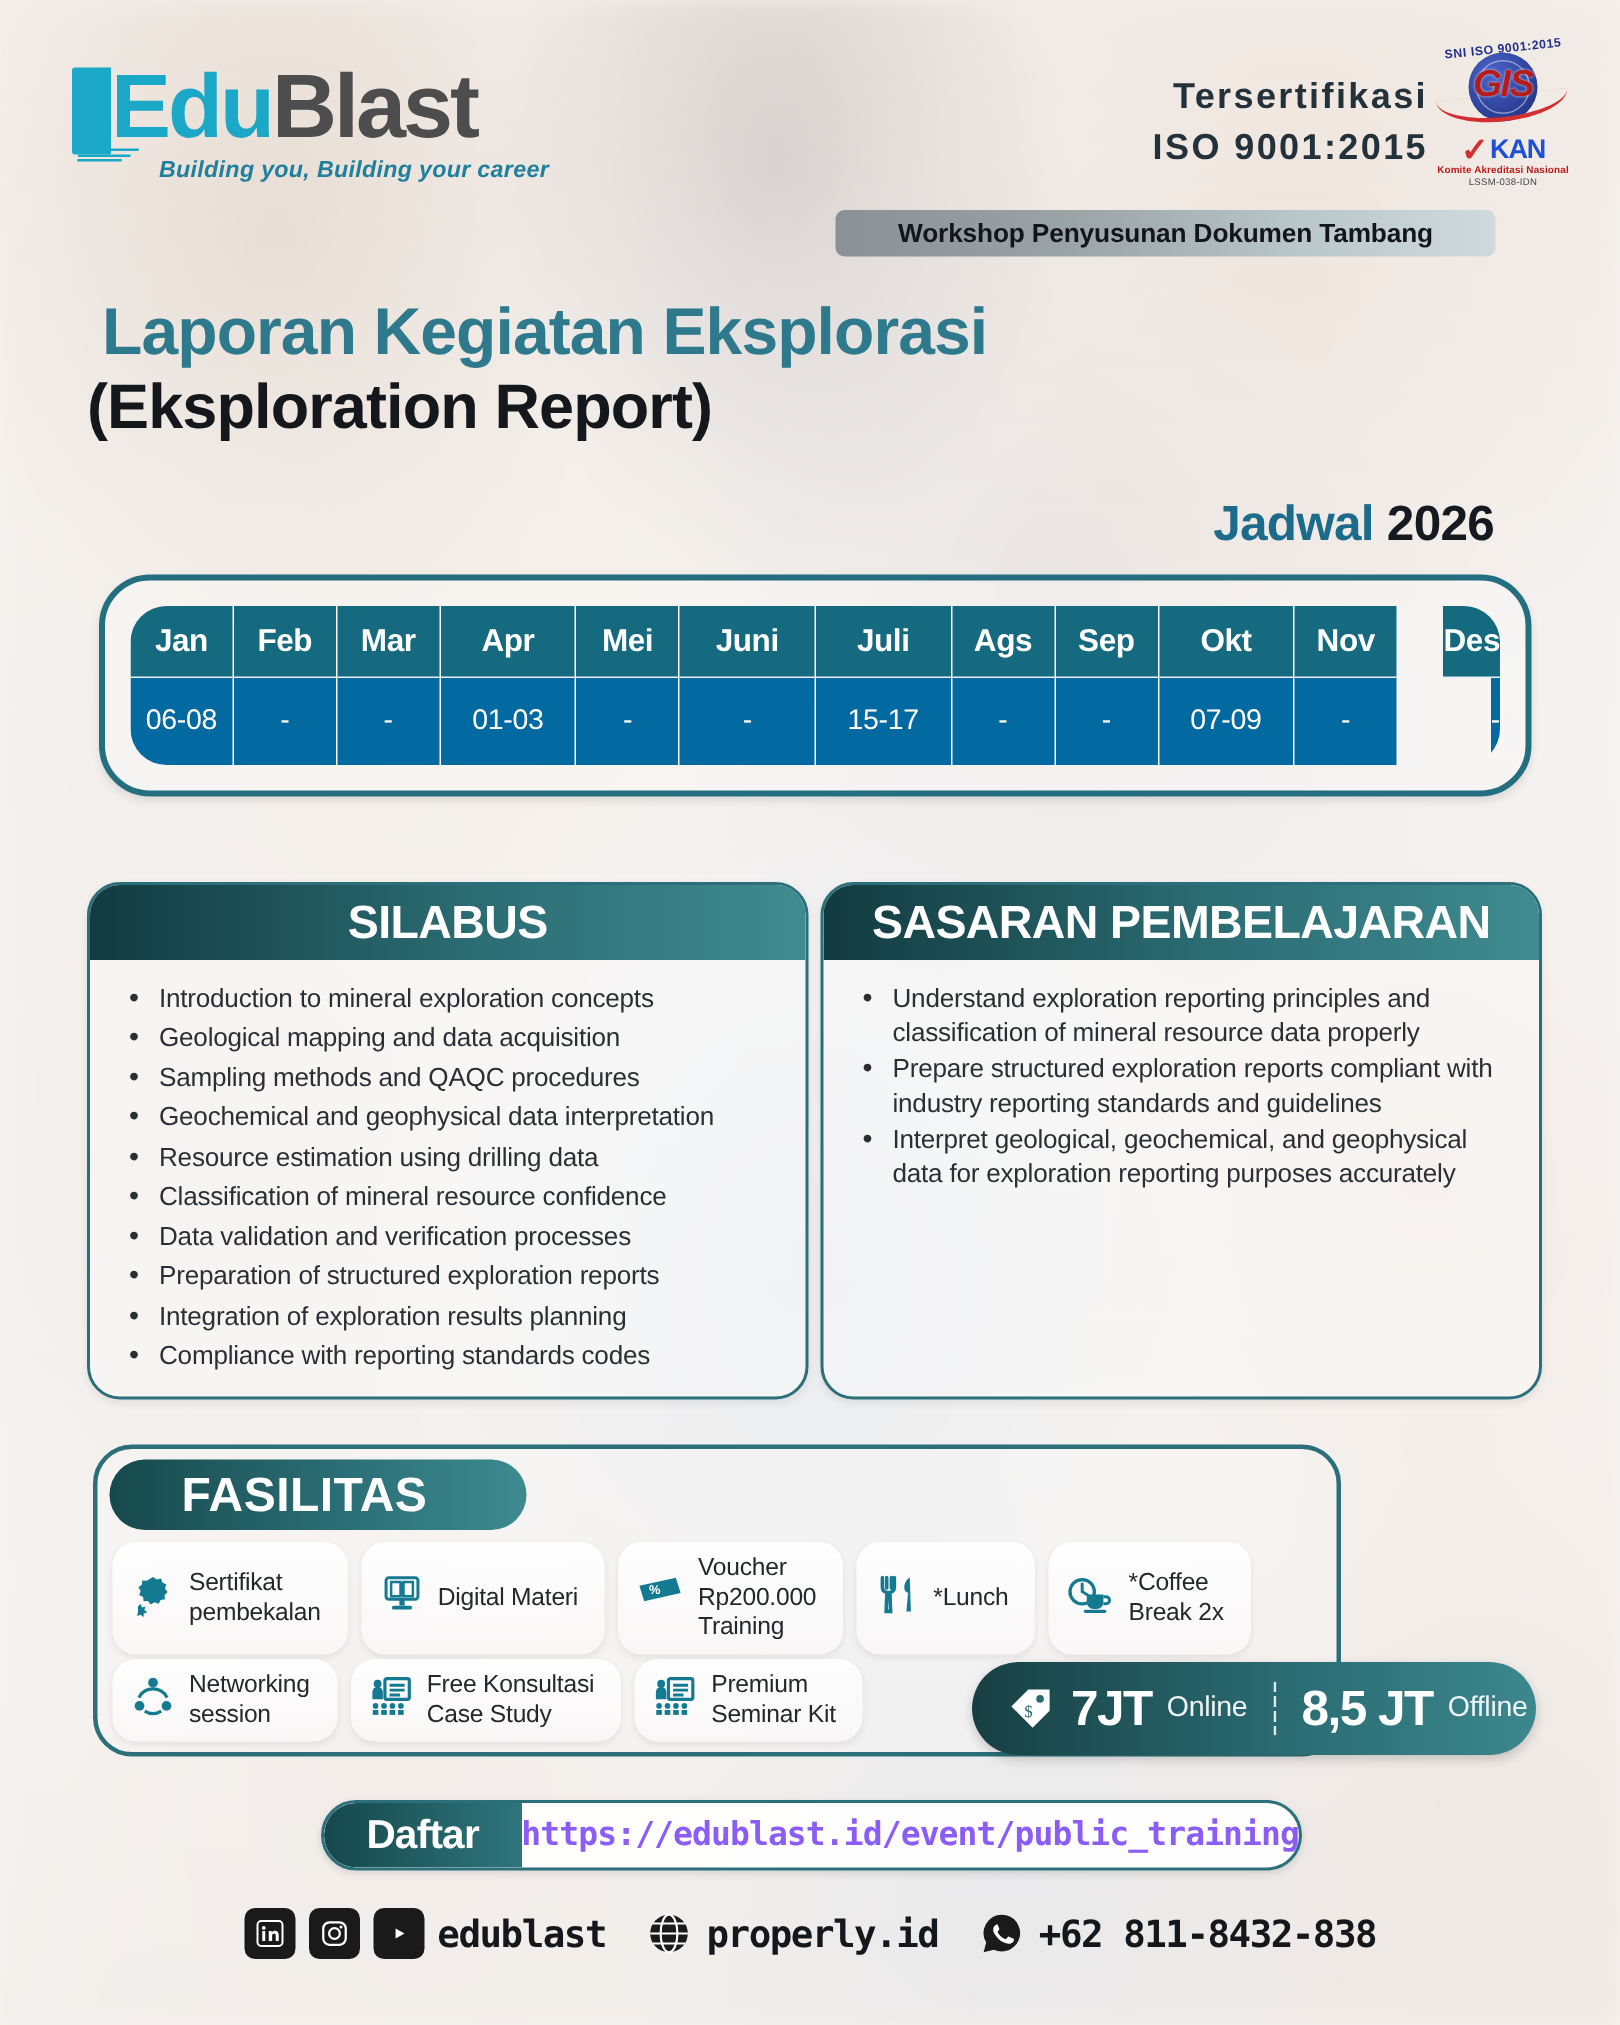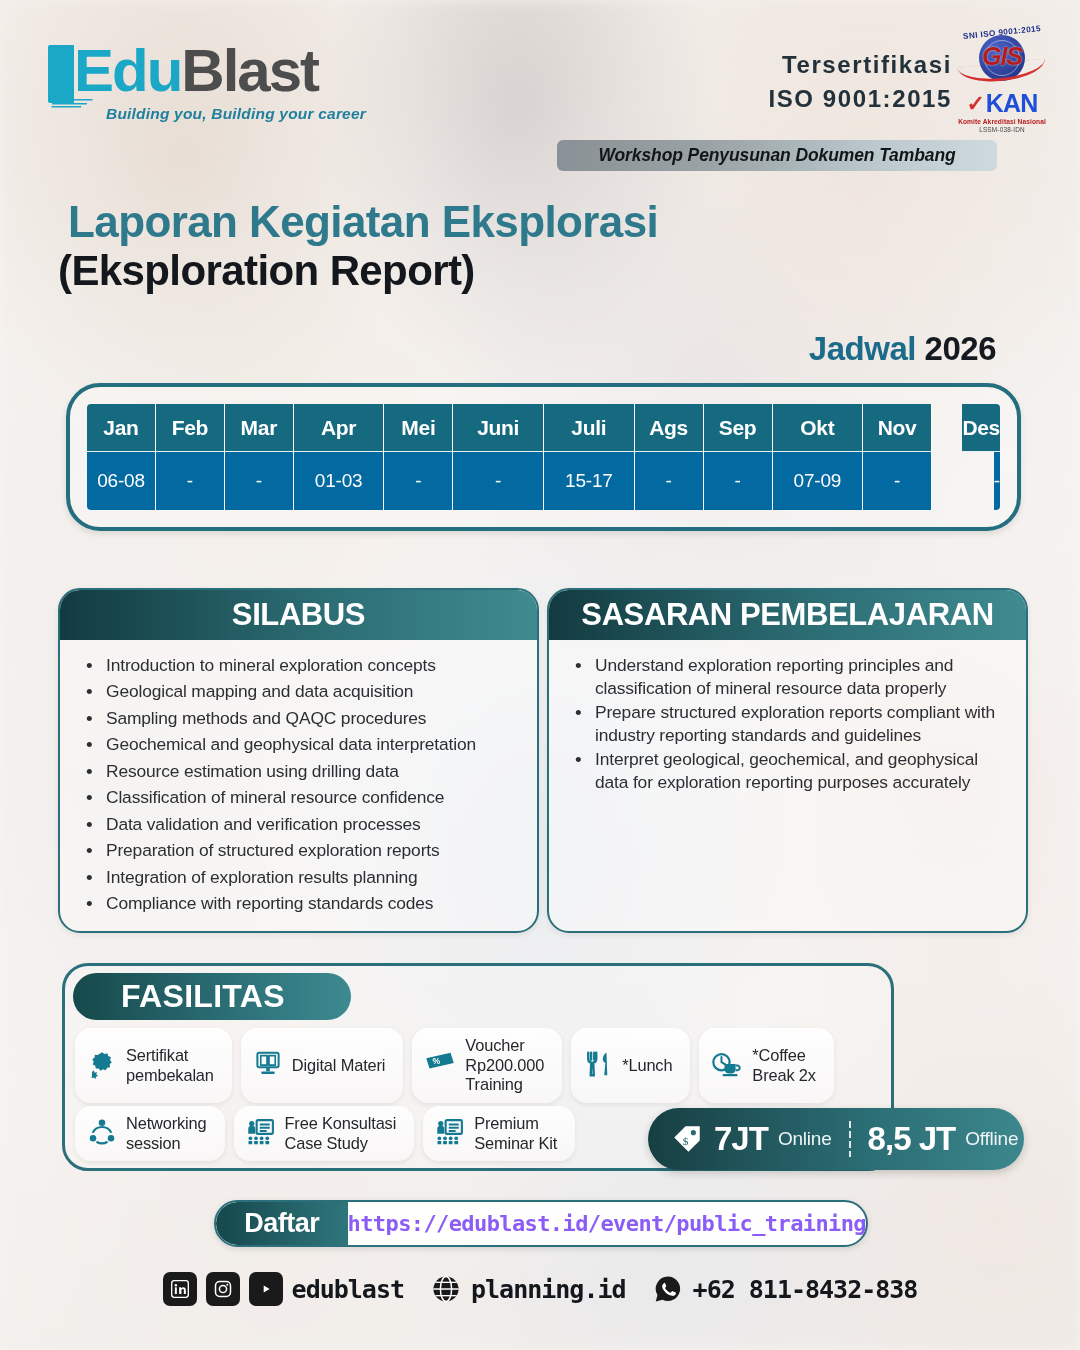--- a/index.html
+++ b/index.html
@@ -78,31 +78,30 @@
     font-size:25px; font-weight:bold; color:#b71c1c; font-style:italic; letter-spacing:-1px;
     text-shadow:0 0 2px rgba(255,255,255,.8);
   }
   .gis-swoosh {
     position:absolute; left:2px; top:30px; width:88px; height:18px;
     border-bottom:3px solid #d32f2f; border-radius:0 0 50% 50%/0 0 100% 100%;
     transform:rotate(-6deg);
   }
   .kan-row { margin-top:4px; display:flex; align-items:center; justify-content:center; gap:1px; }
   .kan-check { color:#d32f2f; font-size:22px; font-weight:bold; line-height:.8; }
-  .kan-text { color:#1f4fd8; font-size:25px; font-weight:bold; letter-spacing:-.8px; }
+  .kan-text { color:#1f4fd8; font-size:18px; font-weight:bold; letter-spacing:-.8px; }
   .kan-sub { font-size:6.6px; font-weight:bold; color:#b71c1c; letter-spacing:.1px; }
   .kan-code { font-size:6.4px; color:#444; letter-spacing:.2px; margin-top:1px; }
 
   
   .ribbon {
     position:absolute; left:557px; top:140px; width:440px; height:31px;
     display:flex; align-items:center; justify-content:center;
     border-radius:6px;
     background:linear-gradient(90deg,#8a9196 0%, #9aa3a6 35%, #b9c6ca 70%, #cfdade 100%);
-    font-style:italic;
   }
   .ribbon span { font-size:17.5px; font-weight:bold; color:#12161a; letter-spacing:-.1px; }
 
   
   .title { position:absolute; left:58px; top:198px; }
   .title h1 {
     font-size:44px; font-weight:bold; color:#2e7a8c; letter-spacing:-.6px;
     line-height:1.1; margin-left:10px;
   }
   .title h2 {
@@ -120,21 +119,21 @@
 
   
   .sched-outer {
     position:absolute; left:66px; top:383px; width:955px; height:148px;
     border:4px solid #246f7f; border-radius:34px;
     background:rgba(255,255,255,.30);
     box-shadow:0 3px 6px rgba(0,0,0,.10);
   }
   .sched-inner {
     position:absolute; left:17px; top:17px; right:17px; bottom:17px;
-    display:flex; border-radius:4px; overflow:hidden;
+    display:flex; border-radius:24px; overflow:hidden;
   }
   .sc-col { flex:1 1 0; display:flex; flex-direction:column; border-right:1.6px solid rgba(255,255,255,.85); }
   .sc-col:last-child { border-right:none;align-items:flex-end; }
   .sc-col.wide { flex:1.32 1 0; }
   .sc-m {
     height:48px; background:#166a80; color:#fff;
     display:flex; align-items:center; justify-content:center;
     font-size:21px; font-weight:bold; letter-spacing:-.3px;
     border-bottom:1.8px solid rgba(255,255,255,.9);
   }
@@ -517,21 +516,21 @@
     </div>
 
     <div class="foot-group">
       <svg width="32" height="32" viewBox="0 0 24 24">
         <circle cx="12" cy="12" r="9.4" fill="#1a1a1a"></circle>
         <ellipse cx="12" cy="12" rx="4.2" ry="9.4" fill="none" stroke="#fff" stroke-width="1.1"></ellipse>
         <line x1="2.6" y1="12" x2="21.4" y2="12" stroke="#fff" stroke-width="1.1"></line>
         <line x1="4" y1="7" x2="20" y2="7" stroke="#fff" stroke-width="1"></line>
         <line x1="4" y1="17" x2="20" y2="17" stroke="#fff" stroke-width="1"></line>
       </svg>
-      <span class="foot-txt">planning.id</span>
+      <span class="foot-txt">properly.id</span>
     </div>
 
     <div class="foot-group">
       <svg width="32" height="32" viewBox="0 0 24 24">
         <path d="M12 2.6a9.2 9.2 0 0 0-7.9 13.9L2.8 21.4l5.1-1.3A9.2 9.2 0 1 0 12 2.6z" fill="#1a1a1a"></path>
         <path d="M9.3 7.6c-.3 0-.6.1-.8.4-.3.3-.9.9-.9 2.1s.9 2.5 1.1 2.6c.1.2 1.8 2.8 4.4 3.8 2.1.8 2.6.7 3 .6.5-.1 1.5-.6 1.7-1.2.2-.6.2-1.1.1-1.2-.1-.1-.3-.2-.6-.3-.3-.2-1.5-.8-1.8-.8-.2-.1-.4-.1-.6.1-.2.3-.6.8-.8 1-.1.2-.3.2-.5.1-.3-.2-1.2-.5-2.2-1.4-.8-.7-1.4-1.6-1.5-1.9-.2-.3 0-.4.1-.6l.4-.5c.1-.2.2-.3.2-.5.1-.2 0-.4 0-.5 0-.2-.6-1.4-.8-1.8-.2-.4-.4-.4-.5-.4z" fill="#fff"></path>
       </svg>
       <span class="foot-txt">+62 811-8432-838</span>
     </div>
   </div>

